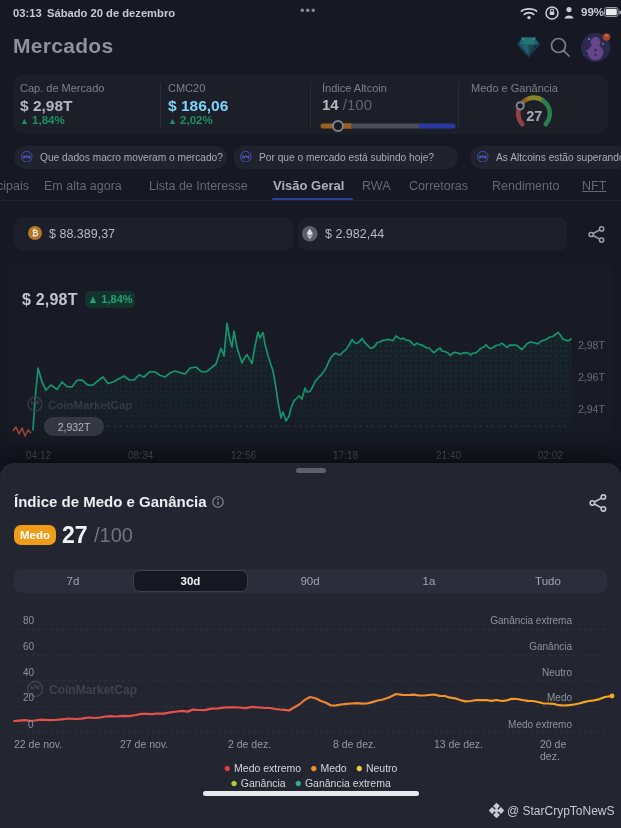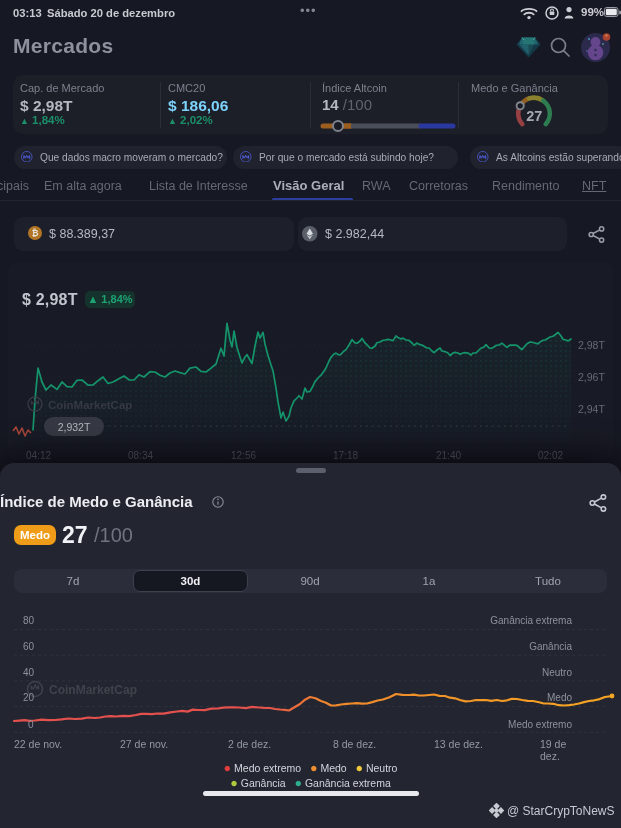--- a/index.html
+++ b/index.html
@@ -207,21 +207,21 @@
 <div class="abs" style="left:26px;top:450px;font-size:10px;color:#555965;">04:12</div>
 <div class="abs" style="left:128px;top:450px;font-size:10px;color:#555965;">08:34</div>
 <div class="abs" style="left:231px;top:450px;font-size:10px;color:#555965;">12:56</div>
 <div class="abs" style="left:333px;top:450px;font-size:10px;color:#555965;">17:18</div>
 <div class="abs" style="left:436px;top:450px;font-size:10px;color:#555965;">21:40</div>
 <div class="abs" style="left:538px;top:450px;font-size:10px;color:#555965;">02:02</div>
 
 <div class="abs" style="left:0;top:463px;width:621px;height:365px;background:#232530;border-radius:14px 14px 0 0;box-shadow:0 -10px 30px rgba(0,0,0,0.55);"></div>
 <div class="abs" style="left:296px;top:468px;width:30px;height:4.5px;background:#5c606c;border-radius:3px;"></div>
 
-<div class="abs" style="left:0;top:493px;font-size:15px;font-weight:bold;color:#eceef2;">Índice de Medo e Ganância</div>
+<div class="abs" style="left:14px;top:493px;font-size:15px;font-weight:bold;color:#eceef2;">Índice de Medo e Ganância</div>
 <svg class="abs" style="left:212px;top:496px;" width="12" height="12" viewBox="0 0 12 12">
   <circle cx="6" cy="6" r="5.2" fill="none" stroke="#8b8f9a" stroke-width="1.1"></circle>
   <line x1="6" y1="5.4" x2="6" y2="8.8" stroke="#8b8f9a" stroke-width="1.2"></line>
   <circle cx="6" cy="3.4" r="0.8" fill="#8b8f9a"></circle>
 </svg>
 <svg class="abs" style="left:589px;top:494px;" width="18" height="18" viewBox="0 0 17 17">
   <g fill="none" stroke="#c6c9d2" stroke-width="1.5">
     <circle cx="3.2" cy="8.5" r="2.1"></circle>
         <circle cx="13.6" cy="2.9" r="2.1"></circle>
         <circle cx="13.6" cy="14.1" r="2.1"></circle>
@@ -277,21 +277,21 @@
 <div class="abs" style="left:23px;top:641px;font-size:10px;color:#8d929d;">60</div>
 <div class="abs" style="left:23px;top:667px;font-size:10px;color:#8d929d;">40</div>
 <div class="abs" style="left:23px;top:692px;font-size:10px;color:#8d929d;">20</div>
 <div class="abs" style="left:28px;top:719px;font-size:10px;color:#8d929d;">0</div>
 
 <div class="abs" style="left:14px;top:738px;font-size:10.5px;color:#9298a4;">22 de nov.</div>
 <div class="abs" style="left:120px;top:738px;font-size:10.5px;color:#9298a4;">27 de nov.</div>
 <div class="abs" style="left:228px;top:738px;font-size:10.5px;color:#9298a4;">2 de dez.</div>
 <div class="abs" style="left:333px;top:738px;font-size:10.5px;color:#9298a4;">8 de dez.</div>
 <div class="abs" style="left:434px;top:738px;font-size:10.5px;color:#9298a4;">13 de dez.</div>
-<div class="abs" style="left:540px;top:738px;font-size:10.5px;color:#9298a4;">19 de dez.</div>
+<div class="abs" style="left:540px;top:738px;font-size:10.5px;color:#9298a4;">20 de dez.</div>
 
 <div class="abs" style="left:0;top:776px;width:621px;text-align:center;font-size:10.5px;color:#d2d5dc;">
   <span style="color:#aecb3e;font-size:12.5px;">●</span> Ganância&nbsp;&nbsp;&nbsp;<span style="color:#2fae8e;font-size:12.5px;">●</span> Ganância extrema
 </div>
 <div class="abs" style="left:0;top:761px;width:621px;text-align:center;font-size:10.5px;color:#d2d5dc;">
   <span style="color:#e23e3e;font-size:12.5px;">●</span> Medo extremo&nbsp;&nbsp;&nbsp;<span style="color:#ef8e2e;font-size:12.5px;">●</span> Medo&nbsp;&nbsp;&nbsp;<span style="color:#f0c93c;font-size:12.5px;">●</span> Neutro
 </div>
 
 <div class="abs" style="left:203px;top:791px;width:216px;height:5px;background:#e8e9ec;border-radius:3px;"></div>
 

